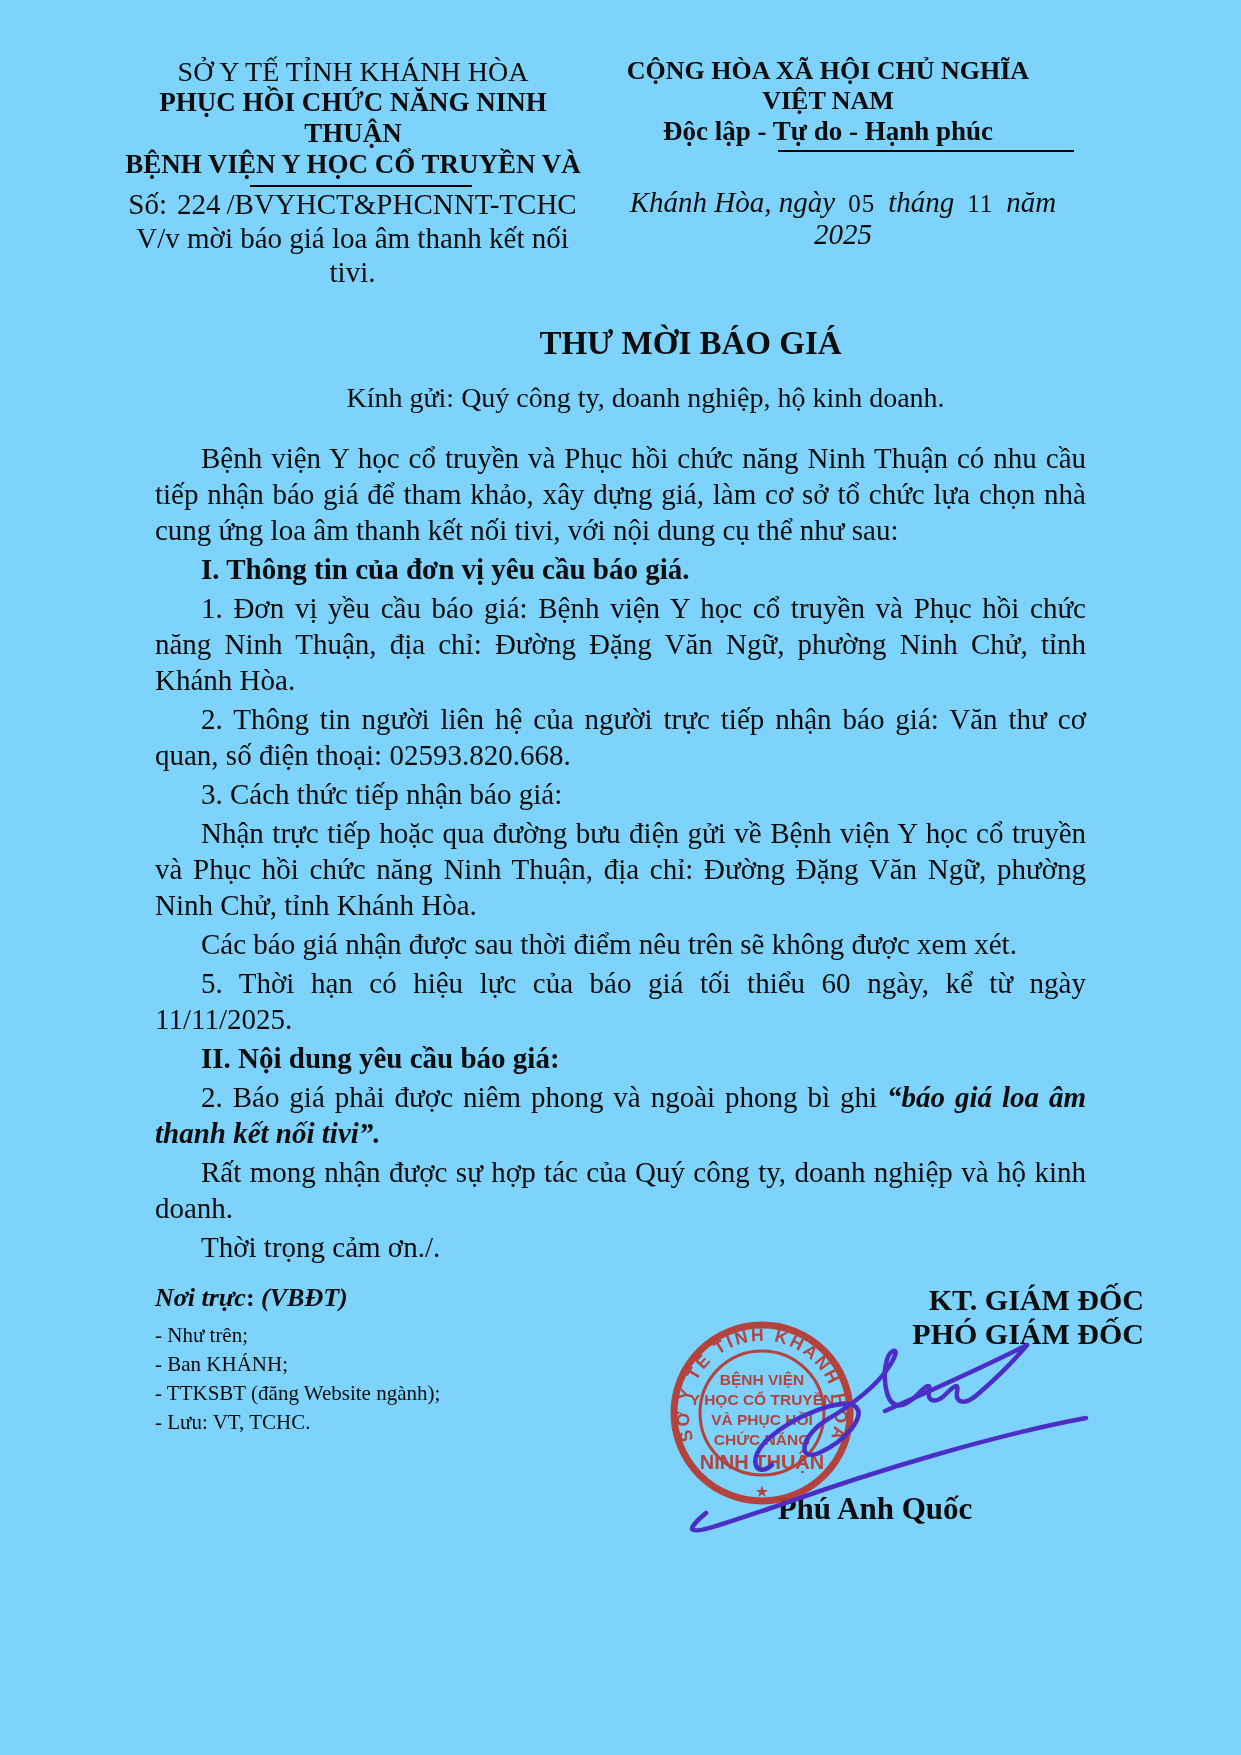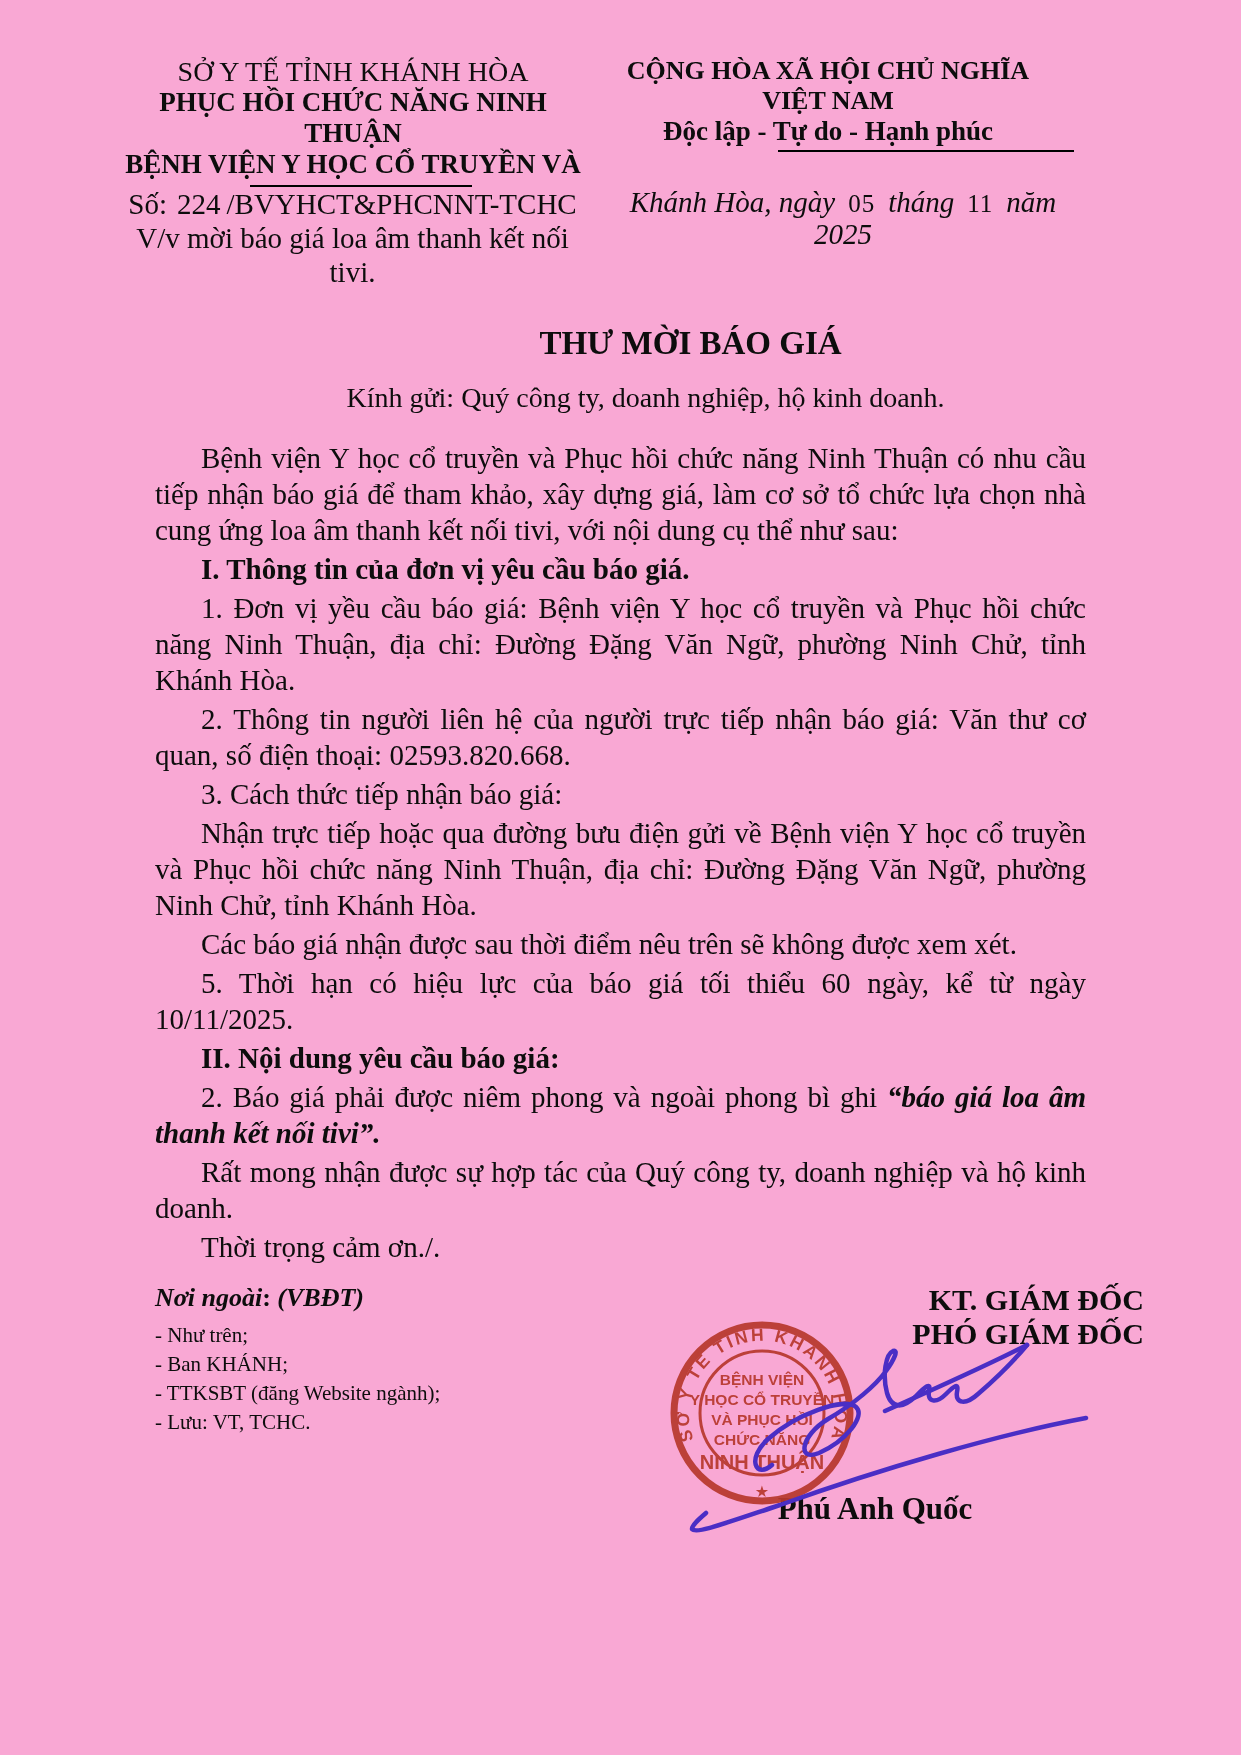--- a/index.html
+++ b/index.html
@@ -1,17 +1,17 @@
 <!DOCTYPE html>
 <html><head>
 <meta charset="utf-8">
 <style>
   html,body { margin:0; padding:0; background:#ffffff; }
   .page {
-    position:relative; width:1241px; height:1755px; background:#f9a8d4;
+    position:relative; width:1241px; height:1755px; background:#7dd3fc;
     font-family:"Liberation Serif","DejaVu Serif",serif; color:#0d0d0d; overflow:hidden;
   }
   
   .header { display:flex; padding-top:56px; }
   .hl { width:470px; margin-left:118px; text-align:center; line-height:31px; }
   .hl-1 { font-size:28px; }
   .hl-b { font-size:27px; font-weight:bold; }
   .hl-rule { width:222px; border-top:2px solid #000; margin:5px auto 0 auto; transform:translateX(8px); }
   .hr { width:440px; margin-left:20px; text-align:center; line-height:30px; }
   .hr-1 { font-size:26px; font-weight:bold; }
@@ -82,30 +82,30 @@
   <div class="greeting">Kính gửi: Quý công ty, doanh nghiệp, hộ kinh doanh.</div>
 
   <div class="bodytext">
     <p>Bệnh viện Y học cổ truyền và Phục hồi chức năng Ninh Thuận có nhu cầu tiếp nhận báo giá để tham khảo, xây dựng giá, làm cơ sở tổ chức lựa chọn nhà cung ứng loa âm thanh kết nối tivi, với nội dung cụ thể như sau:</p>
     <p class="bh">I. Thông tin của đơn vị yêu cầu báo giá.</p>
     <p>1. Đơn vị yều cầu báo giá: Bệnh viện Y học cổ truyền và Phục hồi chức năng Ninh Thuận, địa chỉ: Đường Đặng Văn Ngữ, phường Ninh Chử, tỉnh Khánh Hòa.</p>
     <p>2. Thông tin người liên hệ của người trực tiếp nhận báo giá: Văn thư cơ quan, số điện thoại: 02593.820.668.</p>
     <p>3. Cách thức tiếp nhận báo giá:</p>
     <p>Nhận trực tiếp hoặc qua đường bưu điện gửi về Bệnh viện Y học cổ truyền và Phục hồi chức năng Ninh Thuận, địa chỉ: Đường Đặng Văn Ngữ, phường Ninh Chử, tỉnh Khánh Hòa.</p>
     <p>Các báo giá nhận được sau thời điểm nêu trên sẽ không được xem xét.</p>
-    <p>5. Thời hạn có hiệu lực của báo giá tối thiểu 60 ngày, kể từ ngày 10/11/2025.</p>
+    <p>5. Thời hạn có hiệu lực của báo giá tối thiểu 60 ngày, kể từ ngày 11/11/2025.</p>
     <p class="bh">II. Nội dung yêu cầu báo giá:</p>
     <p><span>2. Báo giá phải được niêm phong và ngoài phong bì ghi </span><span class="quote">“báo giá loa âm thanh kết nối tivi”.</span></p>
     <p>Rất mong nhận được sự hợp tác của Quý công ty, doanh nghiệp và hộ kinh doanh.</p>
     <p class="closing2">Thời trọng cảm ơn./.</p>
   </div>
 
   <div class="footer">
     <div class="recipients">
-      <div class="rec-head"><span class="it">Nơi ngoài</span><span>:</span> <span class="it">(VBĐT)</span></div>
+      <div class="rec-head"><span class="it">Nơi trực</span><span>:</span> <span class="it">(VBĐT)</span></div>
       <div class="rec-list">
         <div>- Như trên;</div>
         <div>- Ban KHÁNH;</div>
         <div>- TTKSBT (đăng Website ngành);</div>
         <div>- Lưu: VT, TCHC.</div>
       </div>
     </div>
 
     <div class="sign">
       <div class="sg-t">KT. GIÁM ĐỐC</div>

